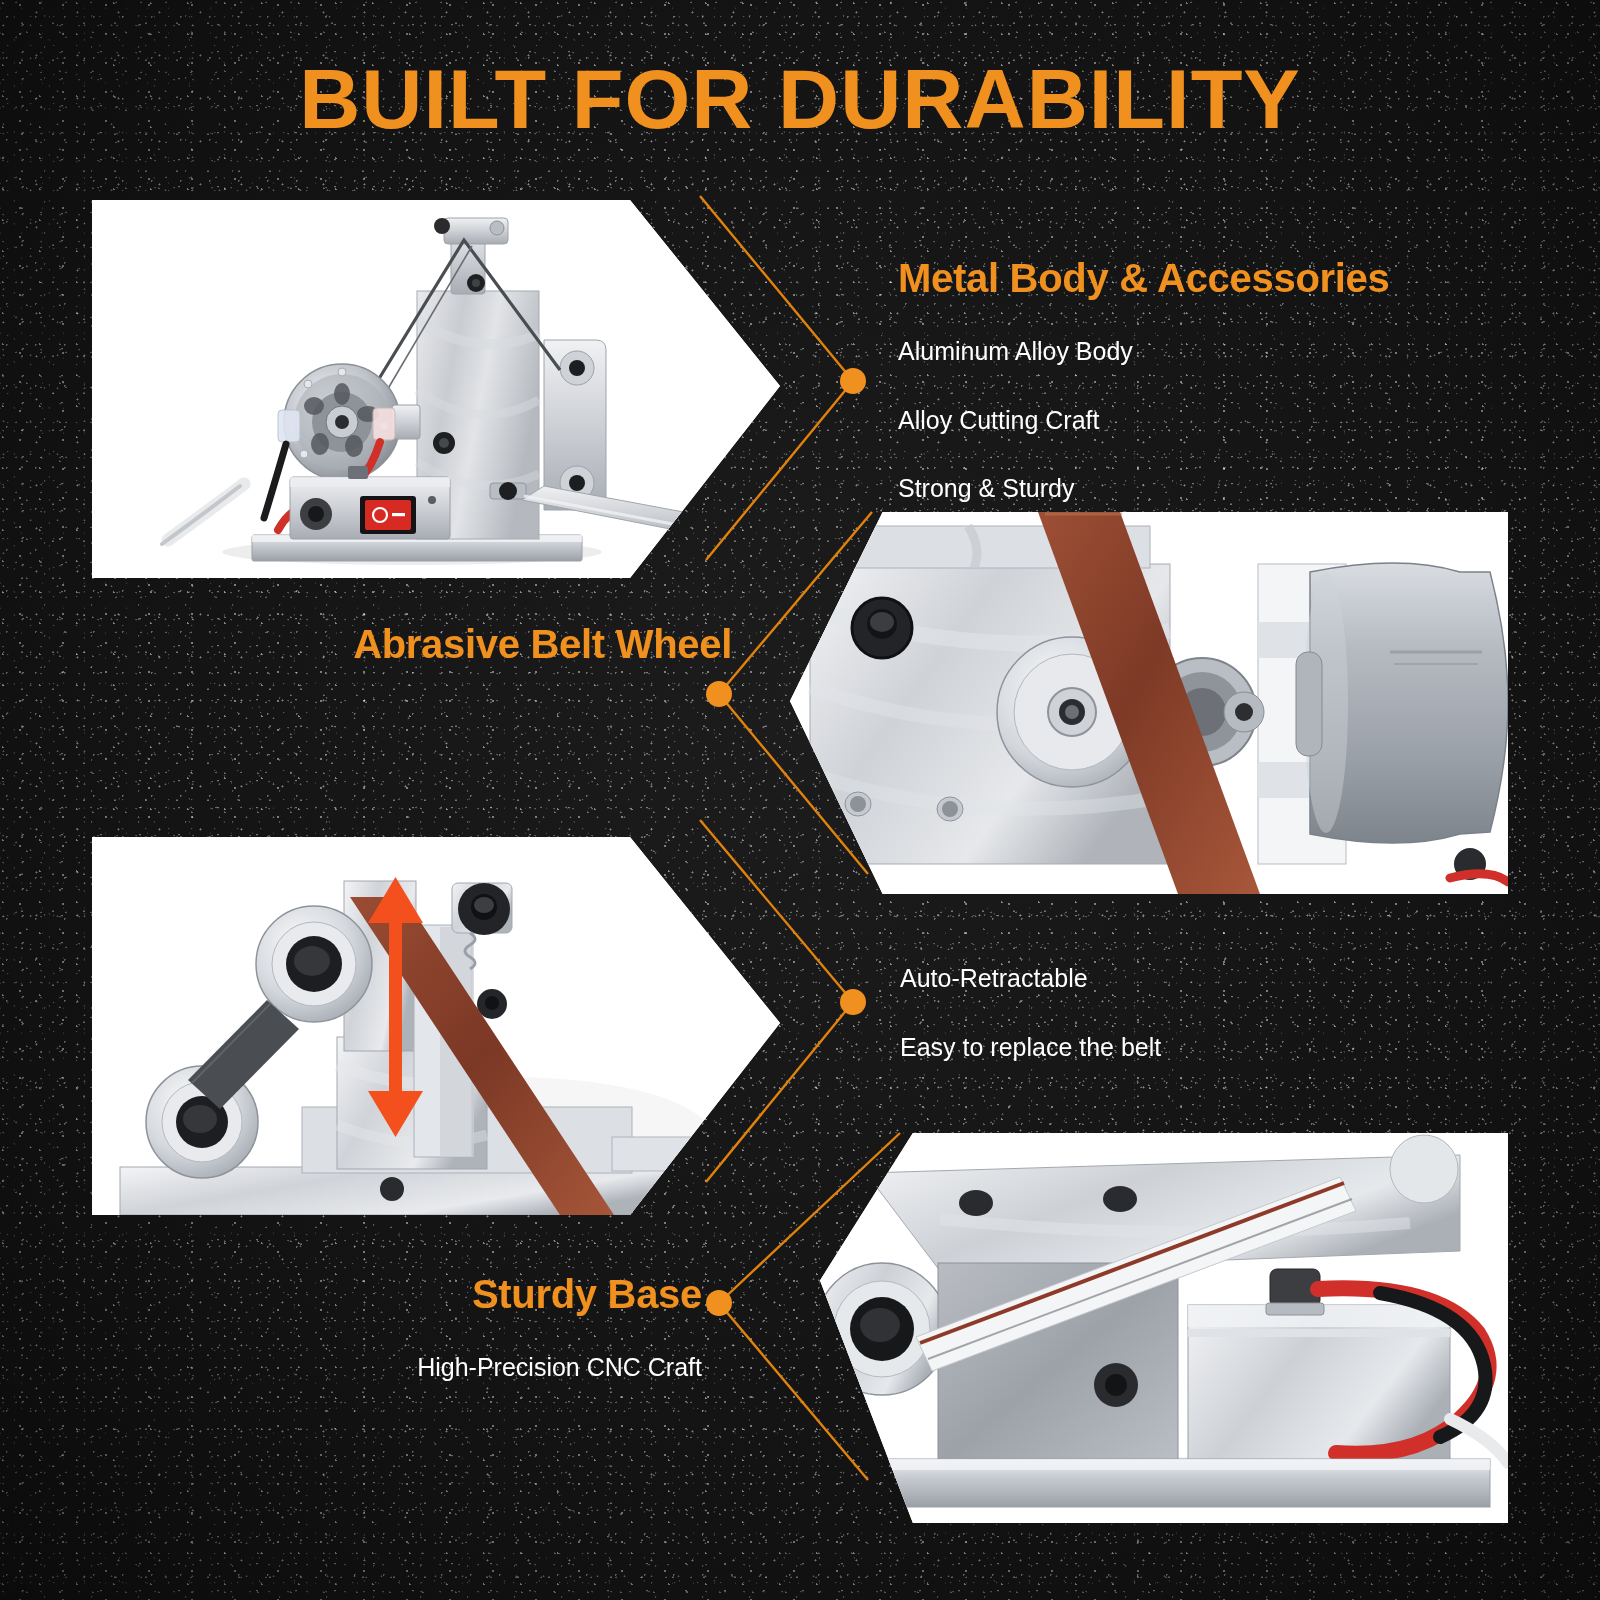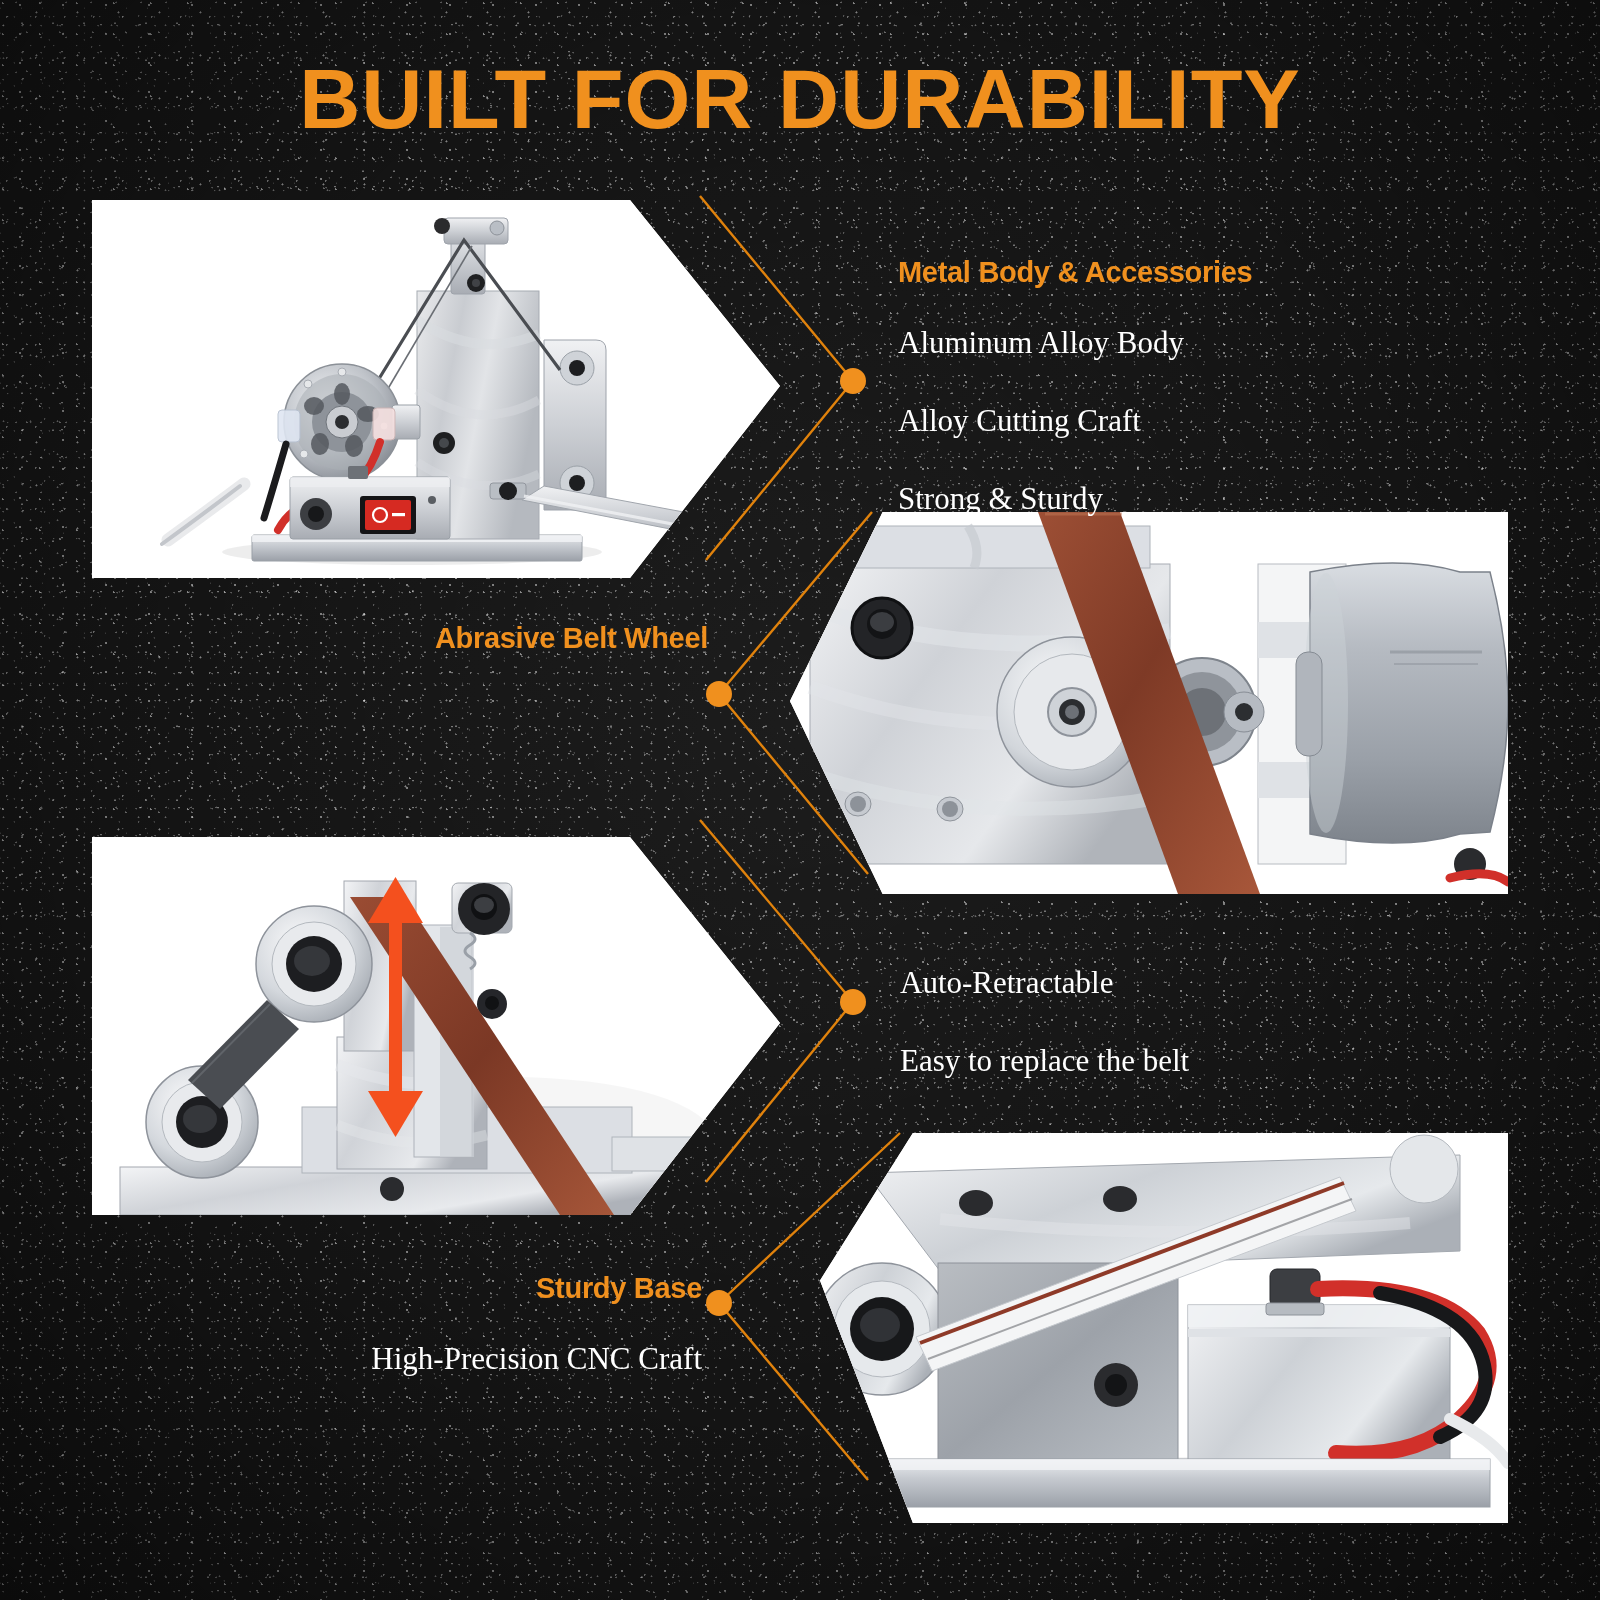--- a/index.html
+++ b/index.html
@@ -64,37 +64,37 @@
     clip-path:polygon(0 0, 78.2% 0, 100% 49.2%, 78.2% 100%, 0 100%); }
   #panel-4{ left:820px; top:1133px; width:688px;  height:390px;
     clip-path:polygon(13.5% 0, 100% 0, 100% 100%, 13.5% 100%, 0 37.8%); }
 
   
   #connectors{ position:absolute; inset:0; pointer-events:none; }
 
   
   .block{ position:absolute; }
   .block h2{
-    font-size:29px; font-weight:bold; color:#F0901E;
+    font-size:40px; font-weight:bold; color:#F0901E;
     letter-spacing:-.3px; line-height:1.12;
     font-family:"Liberation Sans",sans-serif;
     white-space:nowrap;
   }
   .block ul{ list-style:none; margin-top:13px; }
   .block li{
-    font-size:31px; color:#ffffff; line-height:1.47;
-    font-family:Liberation Serif, serif; font-weight:400;
+    font-size:25px; color:#ffffff; line-height:1.47;
+    font-family:Liberation Sans, sans-serif; font-weight:400;
     white-space:nowrap;
     margin-top:32px;
   }
   .left-align{ text-align:left; }
   .right-align{ text-align:right; }
 
   #block-1{ left:898px; top:256px; }
-  #block-2{ right:892px; top:622px; }
+  #block-2{ right:868px; top:622px; }
   #block-3{ left:900px; top:928px; }
   #block-4{ right:898px; top:1272px; }
 </style>
 </head>
 <body>
 
 <div id="bg-noise"></div>
 <div id="bg-vignette"></div>
 
 <h1 id="title">BUILT FOR DURABILITY</h1>

